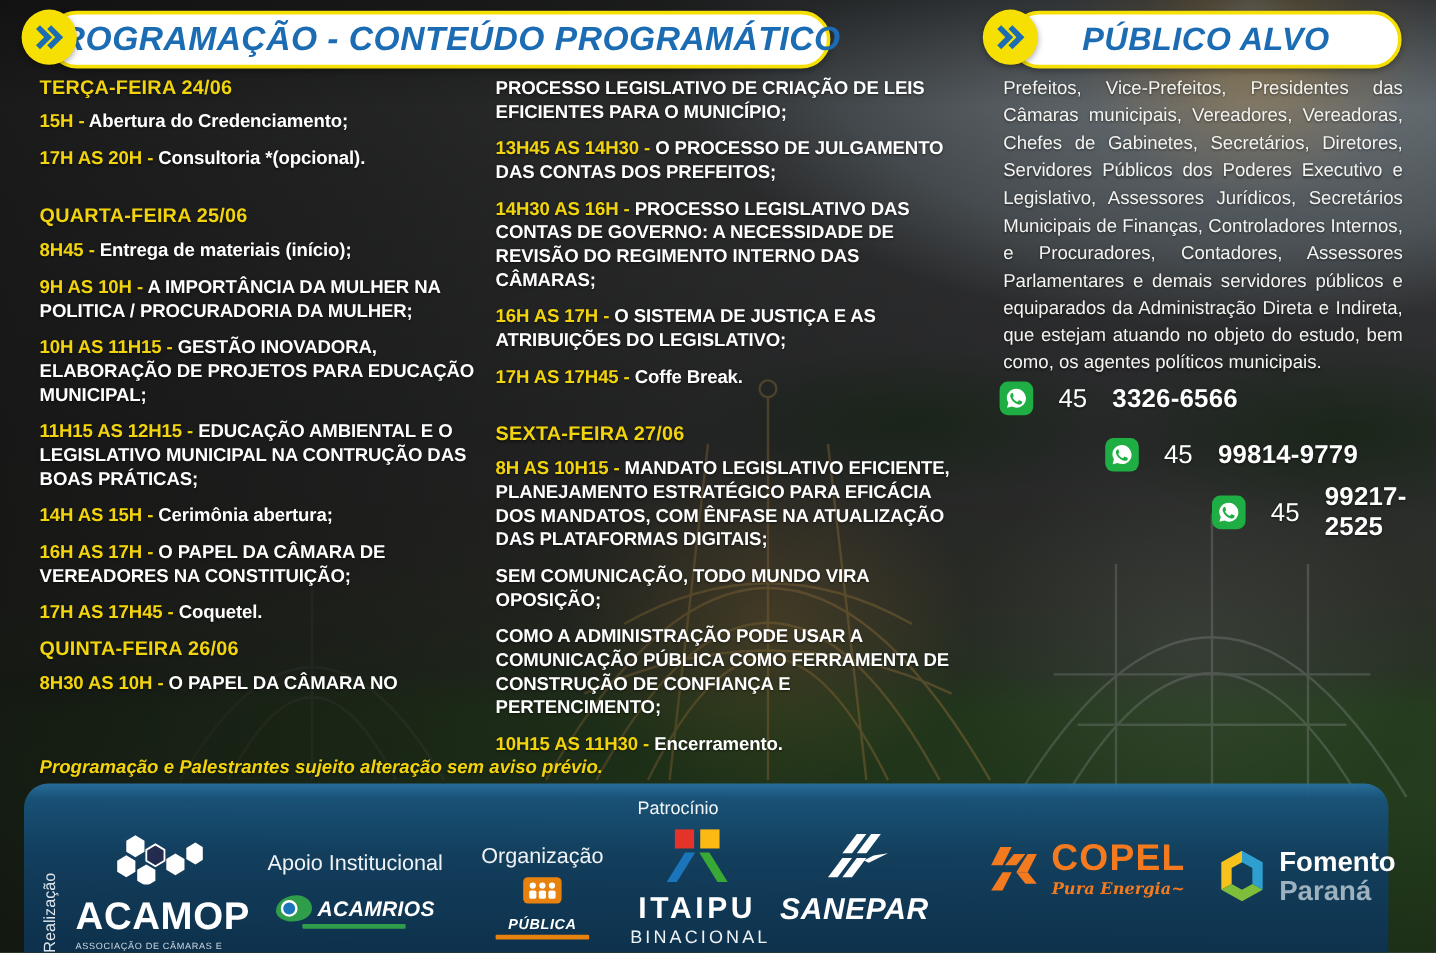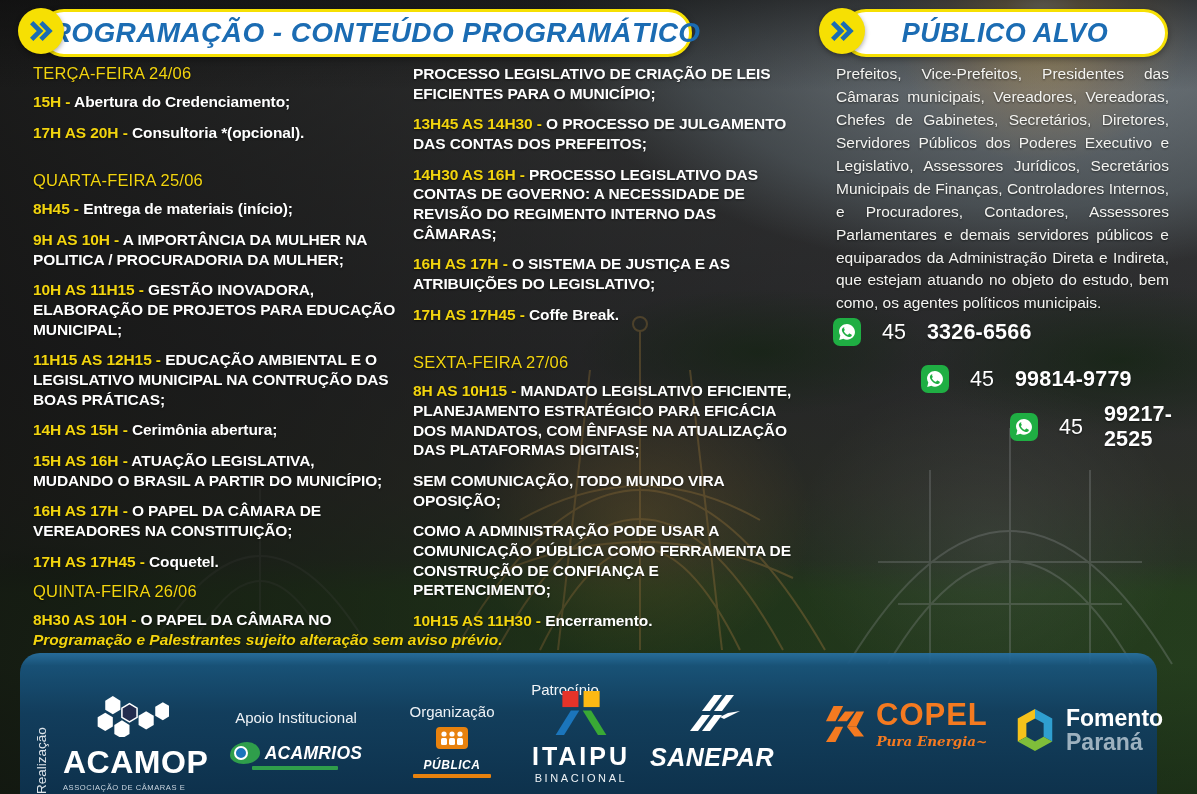--- a/index.html
+++ b/index.html
@@ -21,55 +21,55 @@
   .bg-overlay{background:linear-gradient(90deg,rgba(16,16,15,.80) 0%,rgba(16,16,15,.62) 28%,rgba(16,16,15,.45) 50%,rgba(18,18,18,.38) 68%,rgba(24,24,24,.30) 100%);}
   .bg-top{background:linear-gradient(180deg,rgba(10,10,10,.55),rgba(10,10,10,0) 90px);}
 
   
   .pill{position:absolute;background:#ffffff;border:3px solid #f6e003;border-radius:26px;display:flex;align-items:center;justify-content:center;box-shadow:0 2px 6px rgba(0,0,0,.35);}
   .pill-text{color:#1b6cb3;font-weight:700;font-style:italic;letter-spacing:.4px;white-space:nowrap;}
   .badge{position:absolute;width:46px;height:46px;border-radius:50%;background:#f6e003;display:flex;align-items:center;justify-content:center;z-index:5;box-shadow:0 2px 5px rgba(0,0,0,.35);}
 
   
   .col{position:absolute;}
-  .day{font-size:16.5px;font-weight:400;color:#f2d40e;margin:0 0 9px;letter-spacing:.2px;text-shadow:0 1px 2px rgba(0,0,0,.5);}
+  .day{font-size:16.5px;font-weight:700;color:#f2d40e;margin:0 0 9px;letter-spacing:.2px;text-shadow:0 1px 2px rgba(0,0,0,.5);}
   .item{font-size:15.5px;font-weight:700;color:#ffffff;line-height:1.27;margin:0 0 11px;letter-spacing:-.1px;text-shadow:0 1px 2px rgba(0,0,0,.55);}
   .item .time{color:#f2d40e;}
   .gap-lg{margin-top:29px;}
 
   
   .audience{position:absolute;left:836px;top:63px;width:333px;color:#f4f4f1;font-size:15.5px;line-height:1.48;text-align:justify;text-shadow:0 1px 2px rgba(0,0,0,.55);}
 
   
   .contact{position:absolute;display:flex;align-items:center;gap:21px;color:#fff;font-size:21.5px;text-shadow:0 1px 2px rgba(0,0,0,.55);}
   .wa{width:28px;height:28px;border-radius:7px;background:#1fae43;display:flex;align-items:center;justify-content:center;flex:0 0 auto;}
   .contact b{font-weight:800;letter-spacing:.2px;}
 
   
   .disclaimer{position:absolute;left:33px;top:631px;color:#f2d40e;font-weight:700;font-style:italic;font-size:15.5px;text-shadow:0 1px 2px rgba(0,0,0,.55);text-align:right;}
 
   
   .footer{position:absolute;left:20px;top:653px;width:1137px;height:141px;border-radius:20px 20px 0 0;
           background:linear-gradient(180deg,rgba(40,112,160,.95) 0%,rgba(24,84,124,.94) 9%,rgba(18,64,98,.93) 42%,rgba(13,50,79,.95) 100%);}
   .vlabel{position:absolute;left:14px;top:0;height:100%;display:flex;align-items:center;writing-mode:vertical-rl;transform:rotate(180deg);color:#dde4ea;font-size:13.5px;}
-  .flabel{color:#eef2f6;font-size:15px;text-align:center;}
+  .flabel{color:#eef2f6;font-size:18px;text-align:center;}
   .acamop{position:absolute;left:43px;top:34px;width:160px;}
   .acamop-name{color:#fff;font-weight:800;font-size:32px;letter-spacing:.5px;line-height:1;margin-top:5px;}
   .acamop-sub{color:#ccd7e1;font-size:7.6px;letter-spacing:.55px;line-height:1.45;margin-top:4px;}
   .apoio{position:absolute;left:196px;top:56px;width:160px;text-align:center;}
   .acamrios-row{display:flex;align-items:center;justify-content:center;gap:5px;margin-top:16px;}
   .acamrios-name{color:#fff;font-weight:800;font-style:italic;font-size:17.5px;letter-spacing:.3px;}
   .acamrios-bar{height:4px;background:#2f9e4b;border-radius:1px;width:86px;margin:2px 0 0 36px;}
   .organ{position:absolute;left:372px;top:50px;width:120px;text-align:center;}
   .publica-name{color:#fff;font-weight:800;font-style:italic;font-size:12px;letter-spacing:.5px;margin-top:2px;}
   .publica-bar{height:3.5px;background:#e8820e;border-radius:1px;width:78px;margin:2px auto 0;}
-  .patro{position:absolute;left:465px;top:28px;width:160px;text-align:center;font-size:15px;color:#f2f5f8;}
+  .patro{position:absolute;left:465px;top:12px;width:160px;text-align:center;font-size:15px;color:#f2f5f8;}
   .itaipu{position:absolute;left:500px;top:38px;width:122px;text-align:center;}
   .itaipu-name{color:#fff;font-weight:700;font-size:25px;letter-spacing:3px;margin-top:3px;}
-  .itaipu-sub{color:#eef2f5;font-size:11px;letter-spacing:2.6px;margin-top:1px;}
+  .itaipu-sub{color:#eef2f5;font-size:15px;letter-spacing:2.6px;margin-top:1px;text-align:right;}
   .sanepar{position:absolute;left:622px;top:42px;width:140px;text-align:center;}
   .sanepar-name{color:#fff;font-weight:800;font-style:italic;font-size:25px;letter-spacing:.5px;margin-top:6px;}
   .copel{position:absolute;left:804px;top:46px;display:flex;align-items:center;gap:10px;}
   .copel-name{color:#f47a20;font-weight:800;font-size:31px;letter-spacing:1px;line-height:1;}
   .copel-tag{color:#f47a20;font-family:"DejaVu Serif",serif;font-style:italic;font-weight:700;font-size:13.5px;margin-top:3px;text-align:center;}
   .fomento{position:absolute;left:993px;top:54px;display:flex;align-items:flex-start;gap:9px;}
   .fomento-1{color:#fff;font-weight:700;font-size:23px;line-height:1;}
   .fomento-2{color:#9db1bf;font-weight:700;font-size:23px;line-height:1;margin-top:1px;}
 </style>
 </head>
@@ -143,21 +143,20 @@
   <div class="col" id="sched-col1" style="left:33px;top:64px;width:365px;">
       <div class="day">TERÇA-FEIRA 24/06</div>
       <div class="item"><span class="time">15H - </span>Abertura do Credenciamento;</div>
       <div class="item"><span class="time">17H AS 20H - </span>Consultoria *(opcional).</div>
       <div class="day gap-lg">QUARTA-FEIRA 25/06</div>
       <div class="item"><span class="time">8H45 - </span>Entrega de materiais (início);</div>
       <div class="item"><span class="time">9H AS 10H - </span>A IMPORTÂNCIA DA MULHER NA POLITICA / PROCURADORIA DA MULHER;</div>
       <div class="item"><span class="time">10H AS 11H15 - </span>GESTÃO INOVADORA, ELABORAÇÃO DE PROJETOS PARA EDUCAÇÃO MUNICIPAL;</div>
       <div class="item"><span class="time">11H15 AS 12H15 - </span>EDUCAÇÃO AMBIENTAL E O LEGISLATIVO MUNICIPAL NA CONTRUÇÃO DAS BOAS PRÁTICAS;</div>
       <div class="item"><span class="time">14H AS 15H - </span>Cerimônia abertura;</div>
-      <div class="item"><span class="time">15H AS 16H - </span>ATUAÇÃO LEGISLATIVA, MUDANDO O BRASIL A PARTIR DO MUNICÍPIO;</div>
       <div class="item"><span class="time">16H AS 17H - </span>O PAPEL DA CÂMARA DE VEREADORES NA CONSTITUIÇÃO;</div>
       <div class="item"><span class="time">17H AS 17H45 - </span>Coquetel.</div>
       <div class="day">QUINTA-FEIRA 26/06</div>
       <div class="item"><span class="time">8H30 AS 10H - </span>O PAPEL DA CÂMARA NO</div>
     </div>
   <div class="col" id="sched-col2" style="left:413px;top:64px;width:385px;">
       <div class="item">PROCESSO LEGISLATIVO DE CRIAÇÃO DE LEIS EFICIENTES PARA O MUNICÍPIO;</div>
       <div class="item"><span class="time">13H45 AS 14H30 - </span>O PROCESSO DE JULGAMENTO DAS CONTAS DOS PREFEITOS;</div>
       <div class="item"><span class="time">14H30 AS 16H - </span>PROCESSO LEGISLATIVO DAS CONTAS DE GOVERNO: A NECESSIDADE DE REVISÃO DO REGIMENTO INTERNO DAS CÂMARAS;</div>
       <div class="item"><span class="time">16H AS 17H - </span>O SISTEMA DE JUSTIÇA E AS ATRIBUIÇÕES DO LEGISLATIVO;</div>

